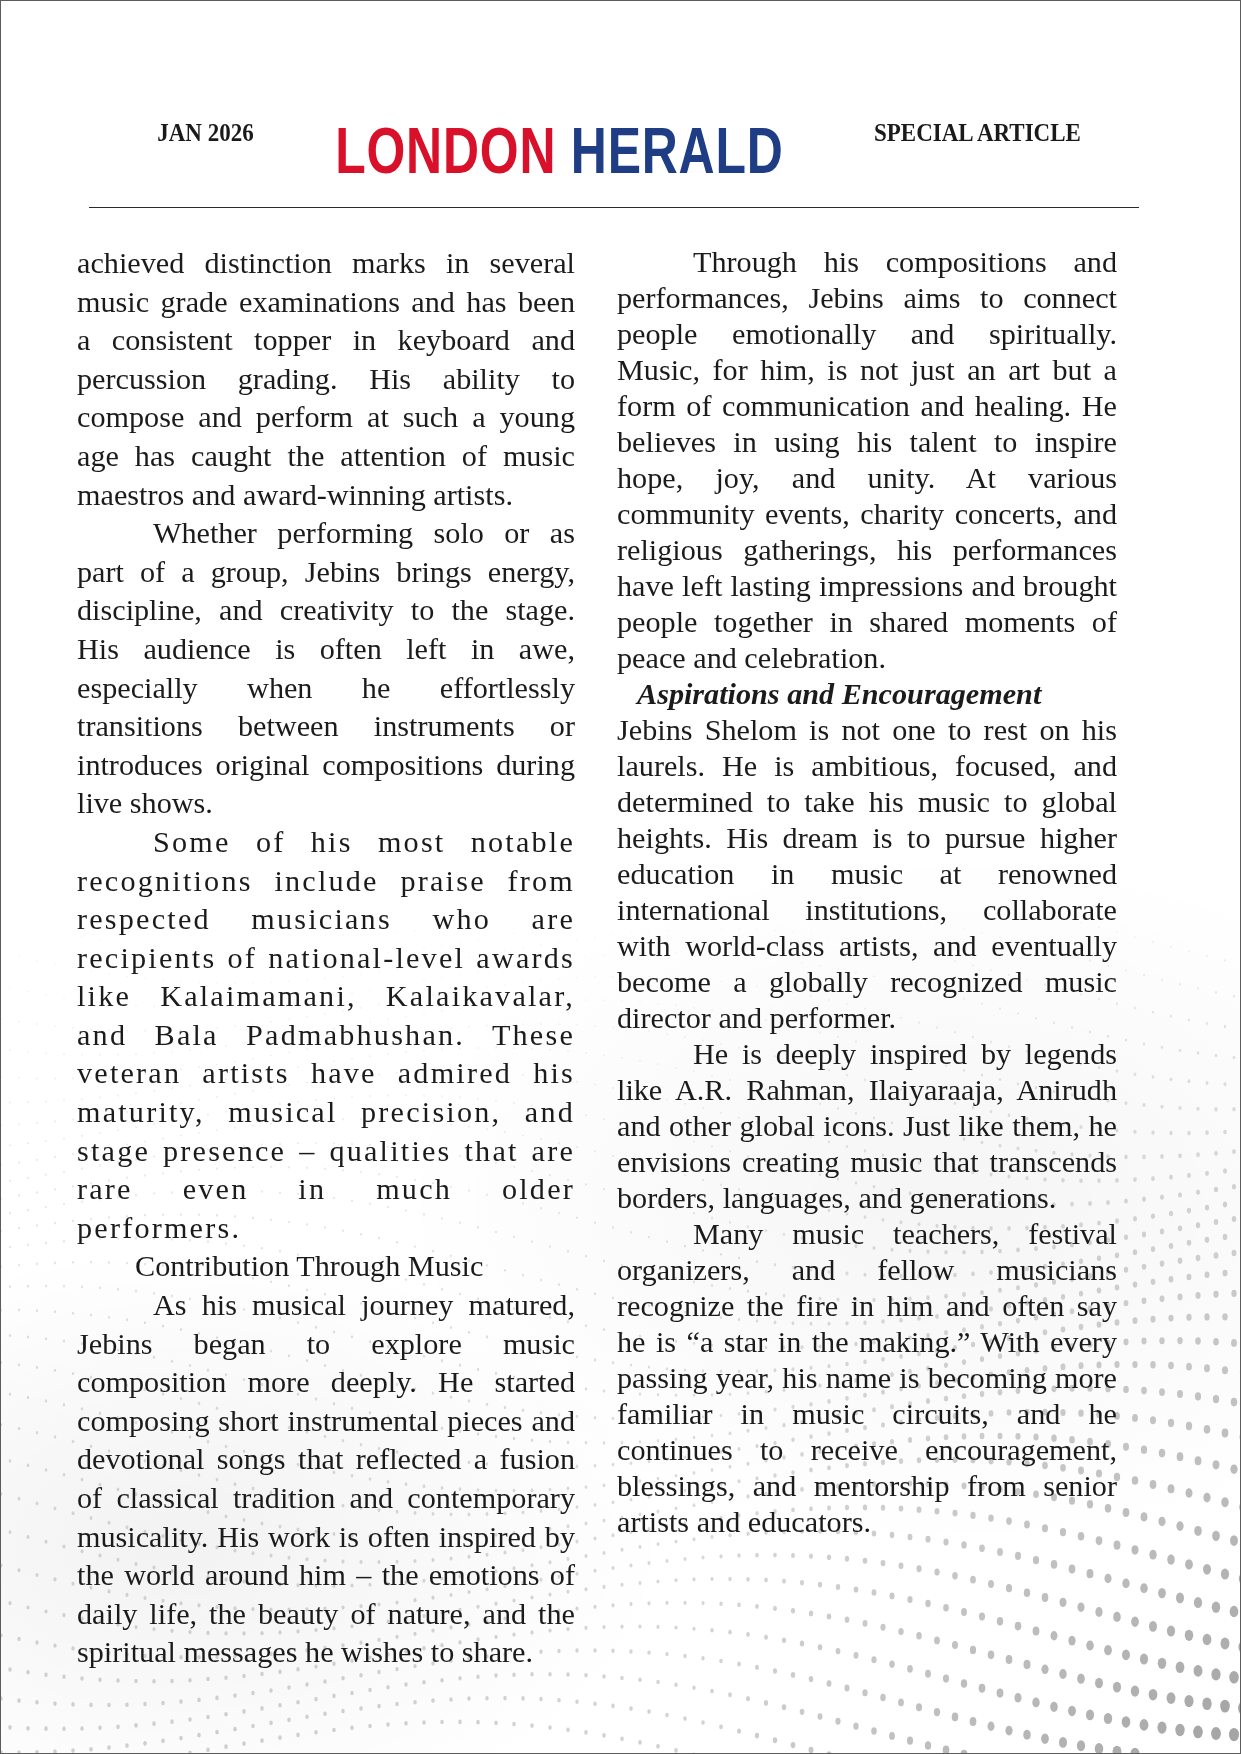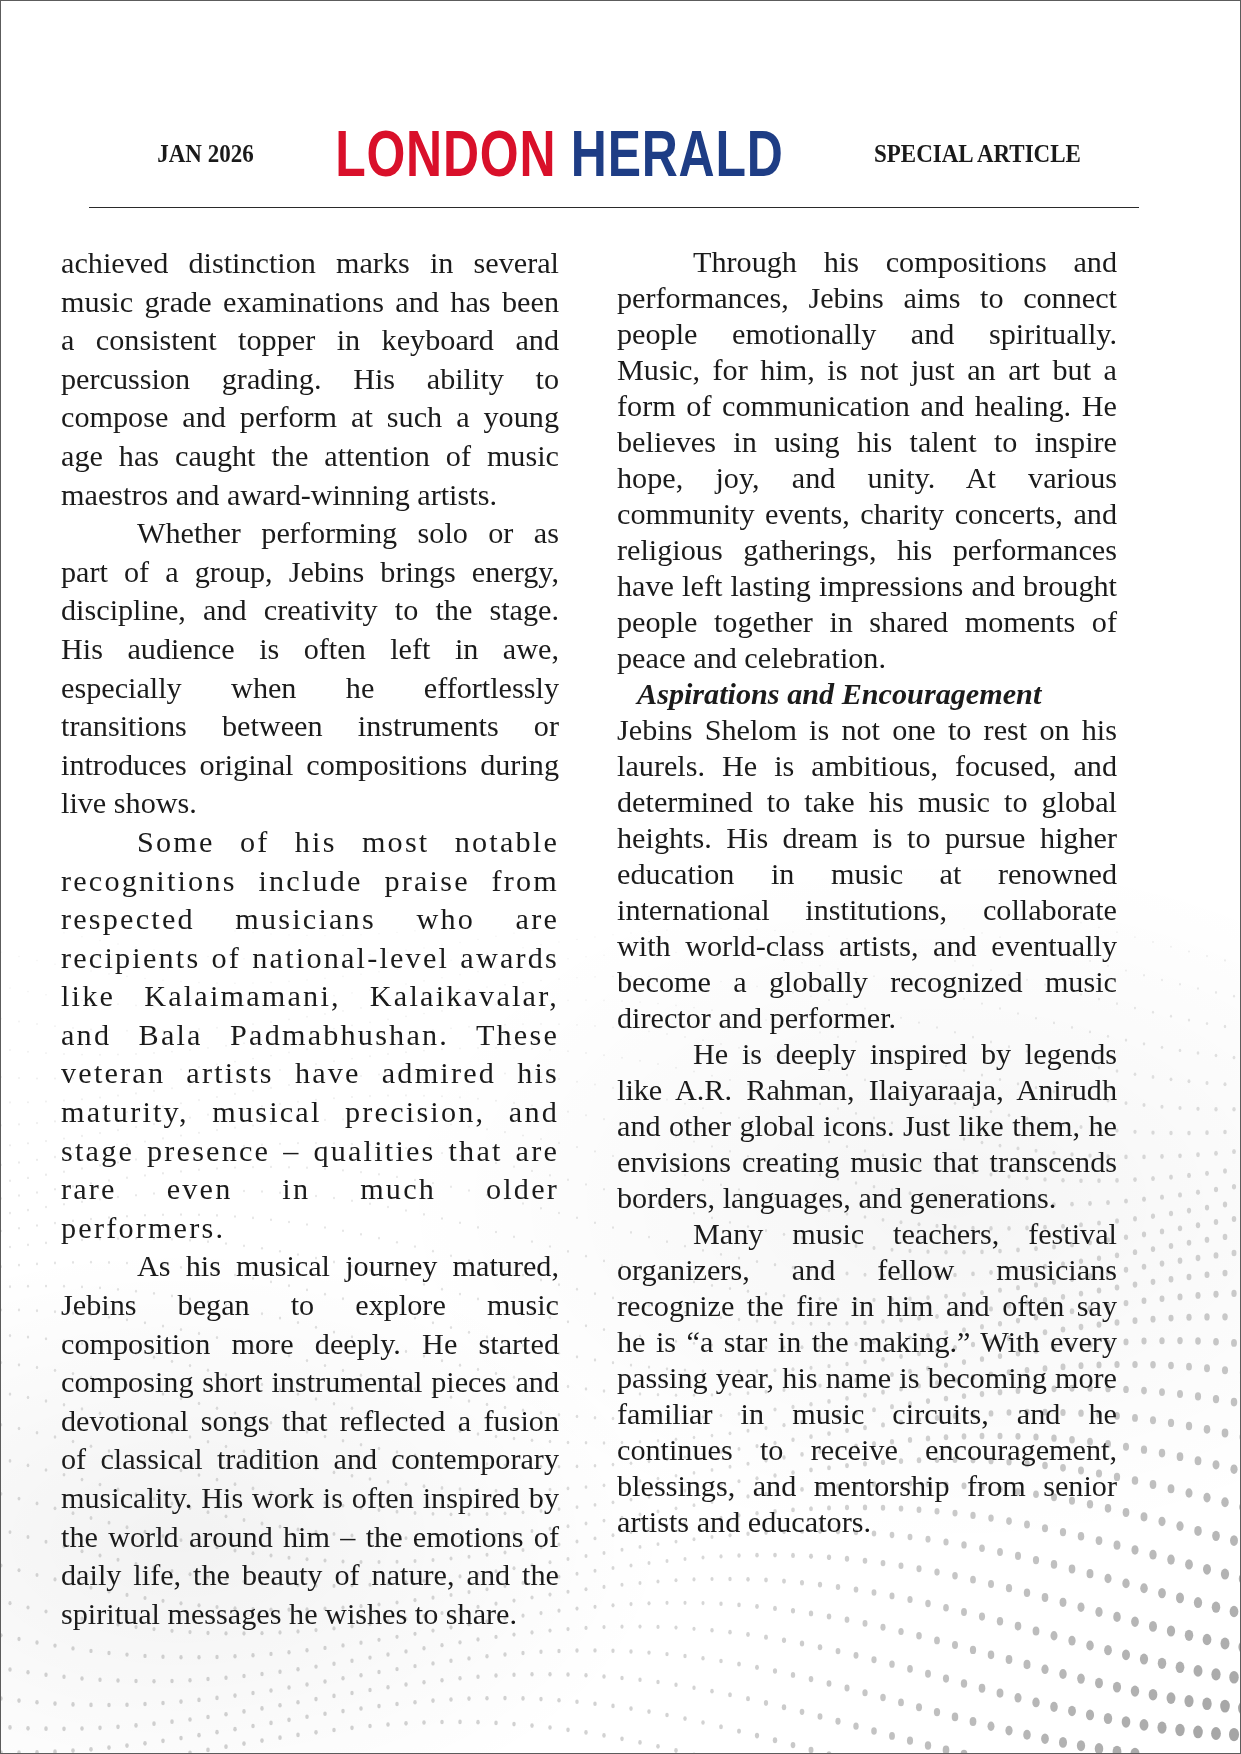--- a/index.html
+++ b/index.html
@@ -17,21 +17,21 @@
         radial-gradient(ellipse 800px 500px at 950px 1200px, rgba(0,0,0,0.04), rgba(0,0,0,0) 70%),
         #ffffff;
       overflow: hidden;
     }
     .dots {
       position: absolute; left: 0; top: 0; width: 1241px; height: 1754px;
       pointer-events: none;
     }
     .masthead {
       position: absolute; left: 0; top: 118px; width: 1241px; height: 70px;
-      display: flex; align-items: center; justify-content: center;
+      display: flex; justify-content: center;
     }
     .mh-side {
       font-family: "Liberation Serif", serif; font-weight: bold;
       font-size: 25px; letter-spacing: 0px; color: #1a1a1a;
       transform: scaleX(0.92);
     }
     .mh-date { margin-right: 14px; }
     .mh-tag { margin-left: 18px; }
     .mh-title {
       font-family: "Liberation Sans", "DejaVu Sans", sans-serif; font-weight: bold;
@@ -43,21 +43,21 @@
     .mh-title .blue { color: #1e3d85; }
     .rule {
       position: absolute; left: 88px; top: 206px; width: 1050px; height: 0;
       border-top: 1.5px solid #2a2a2a;
     }
     .col {
       position: absolute; top: 243px;
       font-size: 30.2px; text-align: justify;
       text-align-last: left;
     }
-    .col-left { left: 60px; width: 498px; line-height: 38.6px; }
+    .col-left { left: 76px; width: 498px; line-height: 38.6px; }
     .col-right { left: 616px; width: 500px; line-height: 36px; }
     .col p { margin: 0; }
     .indent { text-indent: 76px; }
     .wide { letter-spacing: 2.2px; }
     .sub-plain { margin: 0; padding-left: 58px; font-weight: normal; font-size: 30.2px; }
     .sub-bold { margin: 0; padding-left: 20px; font-weight: bold; font-size: 30.2px; line-height: 36px; font-style: italic; }
   </style>
 </head>
 <body>
 
@@ -2301,20 +2301,21 @@
     </span>
     <span class="mh-side mh-tag">SPECIAL ARTICLE</span>
   </header>
 
   <div class="rule"></div>
 
   <article class="col col-left">
     <p>achieved distinction marks in several music grade examinations and has been a consistent topper in keyboard and percussion grading. His ability to compose and perform at such a young age has caught the attention of music maestros and award-winning artists.</p>
     <p class="indent">Whether performing solo or as part of a group, Jebins brings energy, discipline, and creativity to the stage. His audience is often left in awe, especially when he effortlessly transitions between instruments or introduces original compositions during live shows.</p>
     <p class="indent wide">Some of his most notable recognitions include praise from respected musicians who are recipients of national-level awards like Kalaimamani, Kalaikavalar, and Bala Padmabhushan. These veteran artists have admired his maturity, musical precision, and stage presence – qualities that are rare even in much older performers.</p>
+    <h3 class="sub-plain">Contribution Through Music</h3>
     <p class="indent">As his musical journey matured, Jebins began to explore music composition more deeply. He started composing short instrumental pieces and devotional songs that reflected a fusion of classical tradition and contemporary musicality. His work is often inspired by the world around him – the emotions of daily life, the beauty of nature, and the spiritual messages he wishes to share.</p>
   </article>
 
   <article class="col col-right">
     <p class="indent">Through his compositions and performances, Jebins aims to connect people emotionally and spiritually. Music, for him, is not just an art but a form of communication and healing. He believes in using his talent to inspire hope, joy, and unity. At various community events, charity concerts, and religious gatherings, his performances have left lasting impressions and brought people together in shared moments of peace and celebration.</p>
     <h3 class="sub-bold">Aspirations and Encouragement</h3>
     <p>Jebins Shelom is not one to rest on his laurels. He is ambitious, focused, and determined to take his music to global heights. His dream is to pursue higher education in music at renowned international institutions, collaborate with world-class artists, and eventually become a globally recognized music director and performer.</p>
     <p class="indent">He is deeply inspired by legends like A.R. Rahman, Ilaiyaraaja, Anirudh and other global icons. Just like them, he envisions creating music that transcends borders, languages, and generations.</p>
     <p class="indent">Many music teachers, festival organizers, and fellow musicians recognize the fire in him and often say he is “a star in the making.” With every passing year, his name is becoming more familiar in music circuits, and he continues to receive encouragement, blessings, and mentorship from senior artists and educators.</p>
   </article>

